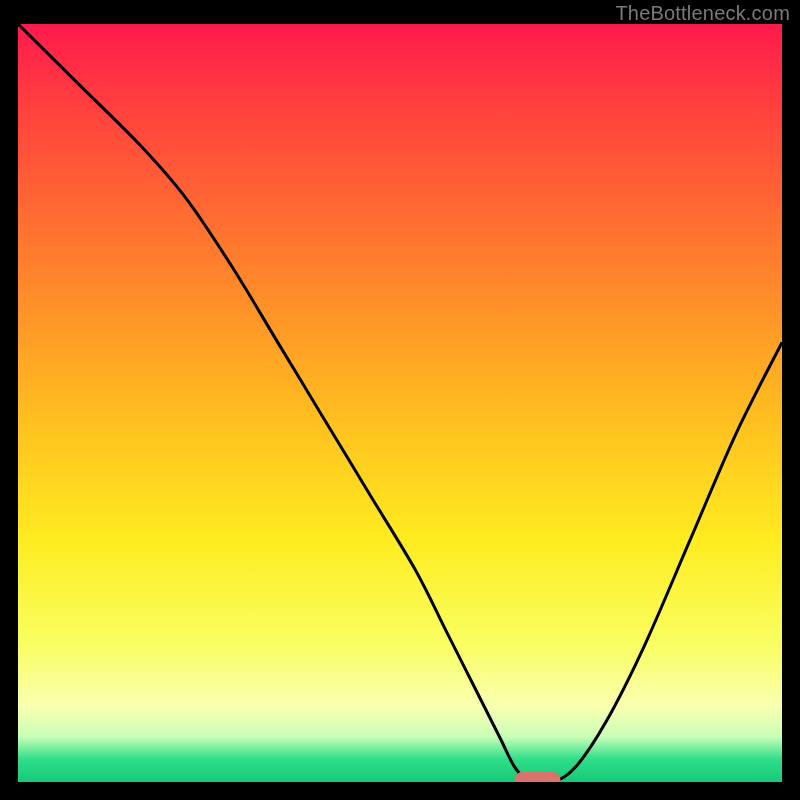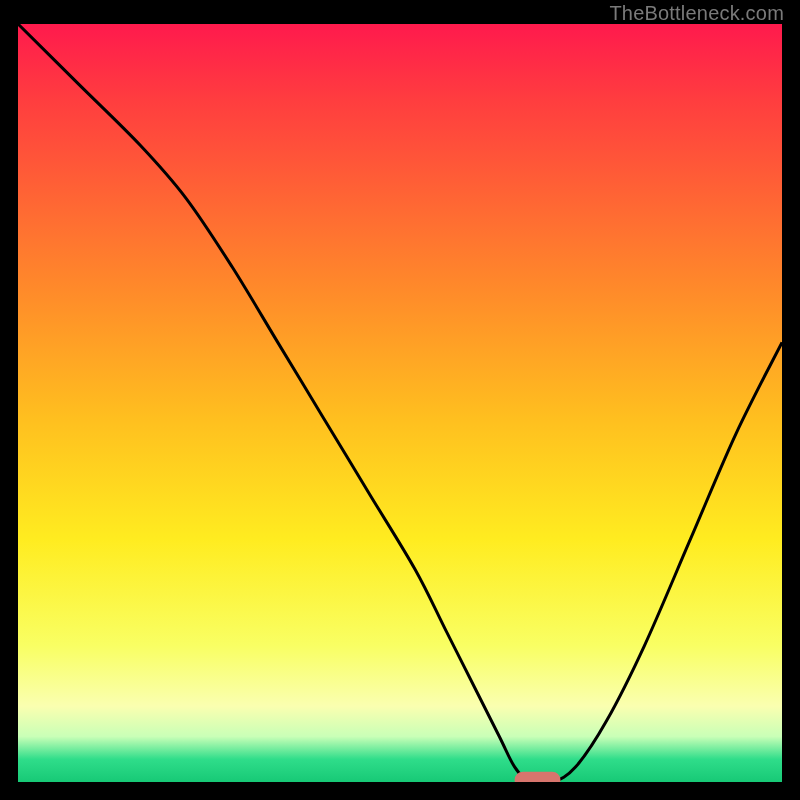--- a/index.html
+++ b/index.html
@@ -13,21 +13,21 @@
   }
   .frame {
     position: relative;
     width: 800px;
     height: 800px;
     background: #000;
   }
   .watermark {
     position: absolute;
     top: 2px;
-    right: 16px;
+    right: 10px;
     color: #7a7a7a;
     font-size: 20px;
     font-weight: 500;
     letter-spacing: 0.2px;
     z-index: 5;
   }
   .plot-area {
     position: absolute;
     left: 18px;
     top: 24px;

